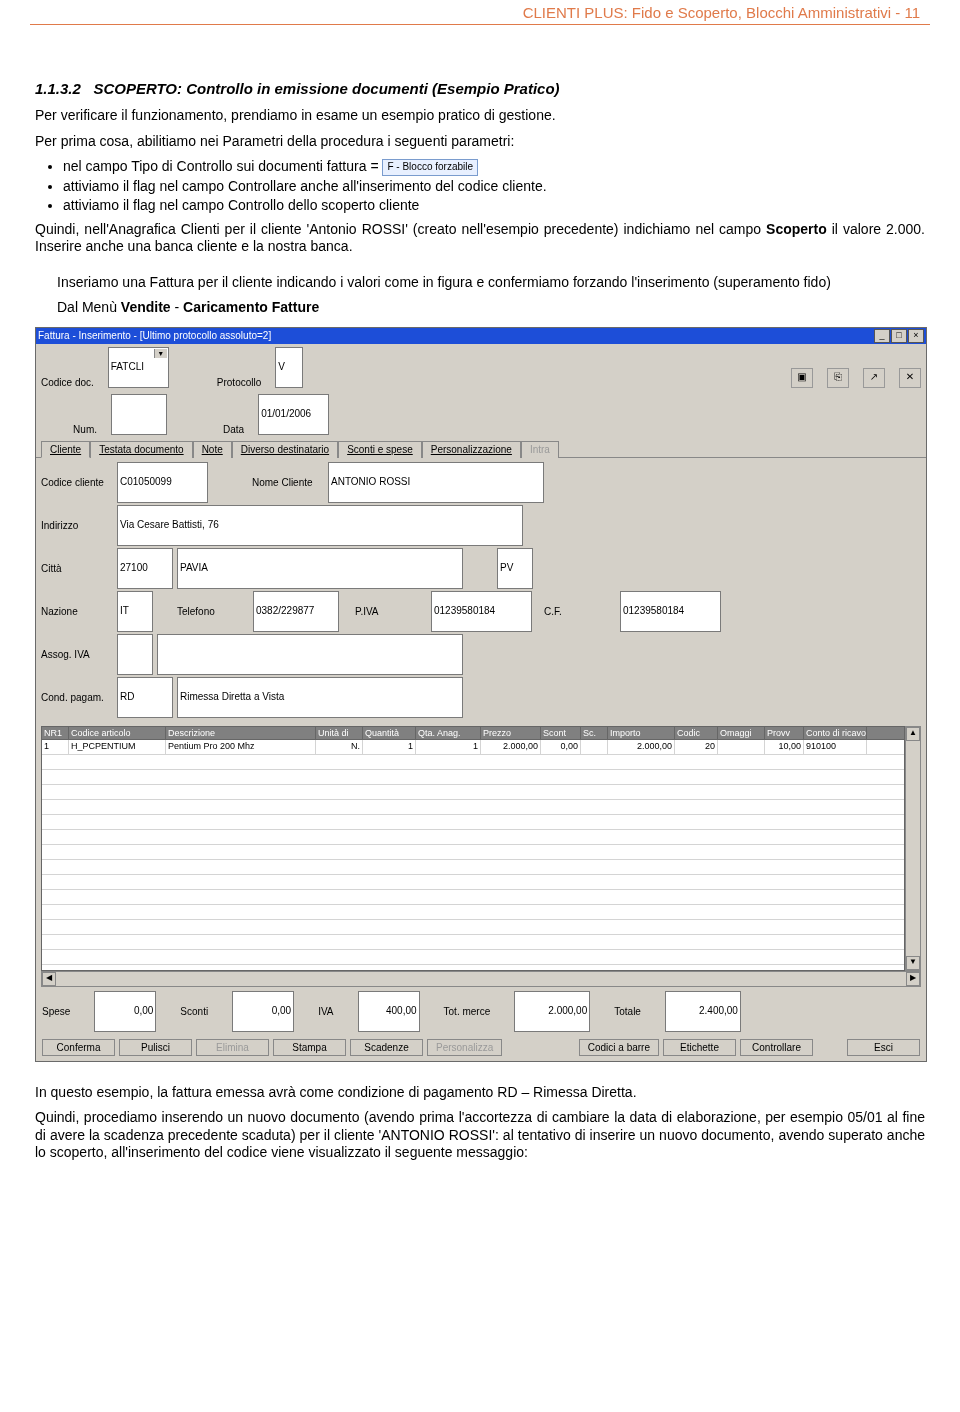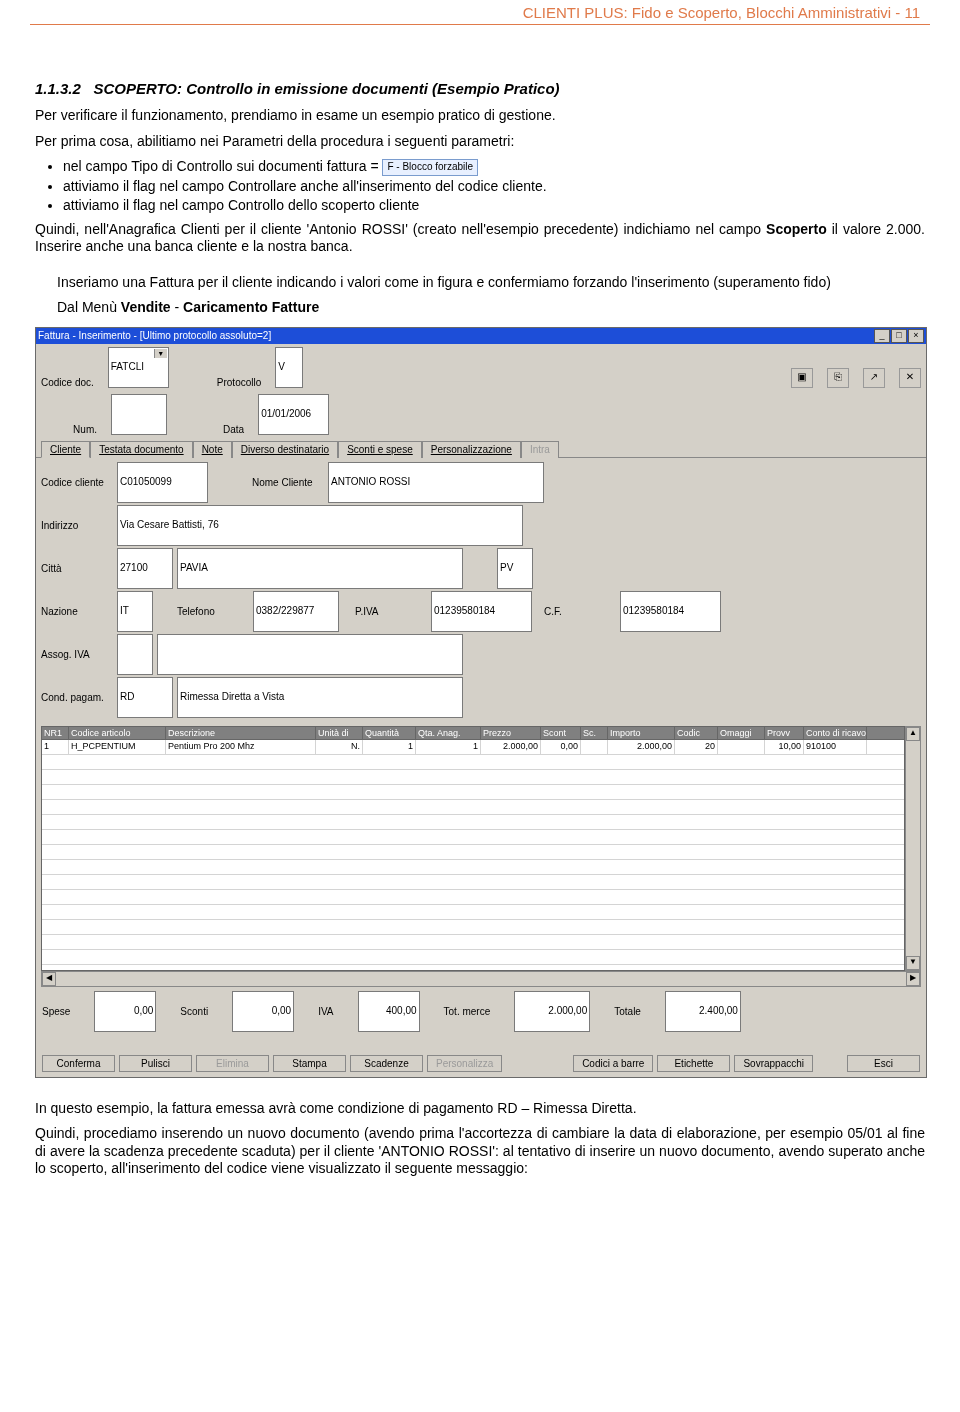--- a/index.html
+++ b/index.html
@@ -201,21 +201,20 @@
     gap: 24px;
     padding: 4px 6px;
     font-size: 10px;
   }
   .totals-row .fld { width: 56px; text-align: right; }
   .bottom-buttons {
     display: flex;
     justify-content: space-between;
     padding: 3px 6px 5px 6px;
     gap: 5px;
-    margin-top: 16px;
   }
   .btn {
     background: #d4d0c8;
     border: 1px solid #888;
     padding: 2px 8px;
     font-size: 10px;
     min-width: 55px;
     text-align: center;
   }
   .btn.disabled { color: #9a9a9a; }
@@ -423,21 +422,21 @@
         <div class="btn">Conferma</div>
         <div class="btn">Pulisci</div>
         <div class="btn disabled">Elimina</div>
         <div class="btn">Stampa</div>
         <div class="btn">Scadenze</div>
         <div class="btn disabled">Personalizza</div>
       </div>
       <div class="btn-group-right">
         <div class="btn">Codici a barre</div>
         <div class="btn">Etichette</div>
-        <div class="btn">Sovrappacchi</div>
+        <div class="btn">Controllare</div>
         <div class="btn" style="margin-left:30px">Esci</div>
       </div>
     </div>
   </div>
 
   <p class="post-text">In questo esempio, la fattura emessa avrà come condizione di pagamento RD – Rimessa Diretta.</p>
   <p>Quindi, procediamo inserendo un nuovo documento (avendo prima l'accortezza di cambiare la data di elaborazione, per esempio 05/01 al fine di avere la scadenza precedente scaduta) per il cliente 'ANTONIO ROSSI': al tentativo di inserire un nuovo documento, avendo superato anche lo scoperto, all'inserimento del codice viene visualizzato il seguente messaggio:</p>
 
 </div>
 

